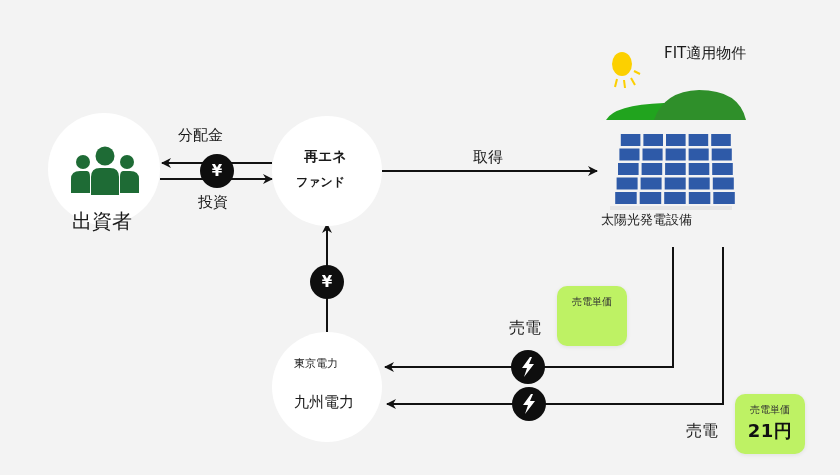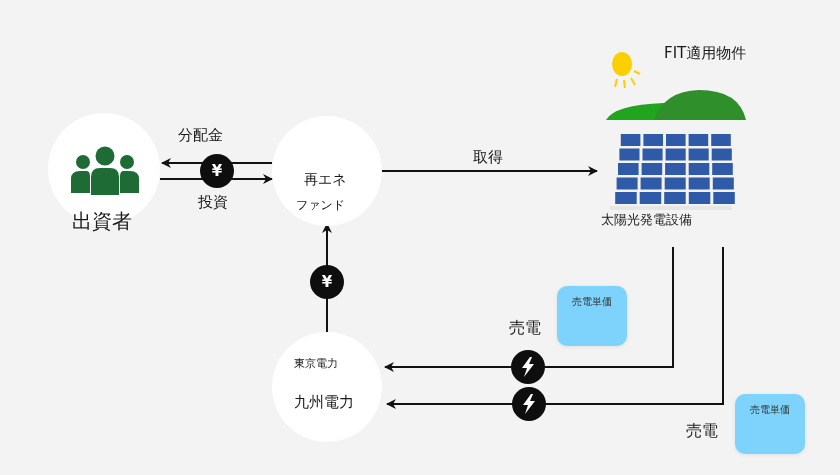--- a/index.html
+++ b/index.html
@@ -7,24 +7,24 @@
     width: 840px; height: 475px; position: relative; overflow: hidden;
     background: #f3f3f3;
     font-family: "DejaVu Sans", "Liberation Sans", sans-serif;
     color: #1a1a1a;
   }
   .abs { position: absolute; }
   .circle {
     position: absolute; background: #ffffff; border-radius: 50%;
   }
   .label { position: absolute; white-space: nowrap; }
-  .serif { font-family: "DejaVu Serif", "Liberation Serif", serif; font-weight: normal; margin-top: 23px; }
+  .serif { font-family: "DejaVu Serif", "Liberation Serif", serif; font-weight: bold; }
   svg.lines { position: absolute; left: 0; top: 0; }
   .price-card {
-    position: absolute; background: #7dd3fc; border-radius: 10px;
+    position: absolute; background: #bef264; border-radius: 10px;
     box-shadow: 0 1px 4px rgba(0,0,0,0.08);
     text-align: center;
   }
   .price-card .cap { font-size: 10px; color: #333; display: block; margin-top: 9px; }
   .price-card .val { font-size: 18px; font-weight: bold; color: #111; display: block; margin-top: 2px; letter-spacing: 0.5px; }
   .badge {
     position: absolute; width: 34px; height: 34px; border-radius: 50%;
     background: #0e0e0e; color: #fff; display: flex; align-items: center; justify-content: center;
     font-weight: bold; font-size: 15px;
   }
@@ -144,13 +144,14 @@
 </div>
 
 <div class="label" style="left:509px; top:318px; font-size:16px;">売電</div>
 <div class="label" style="left:686px; top:421px; font-size:16px;">売電</div>
 
 <div class="price-card" style="left:557px; top:286px; width:70px; height:60px;">
   <span class="cap">売電単価</span>
 </div>
 <div class="price-card" style="left:735px; top:394px; width:70px; height:60px;">
   <span class="cap">売電単価</span>
+  <span class="val">21円</span>
 </div>
 
 </body></html>

